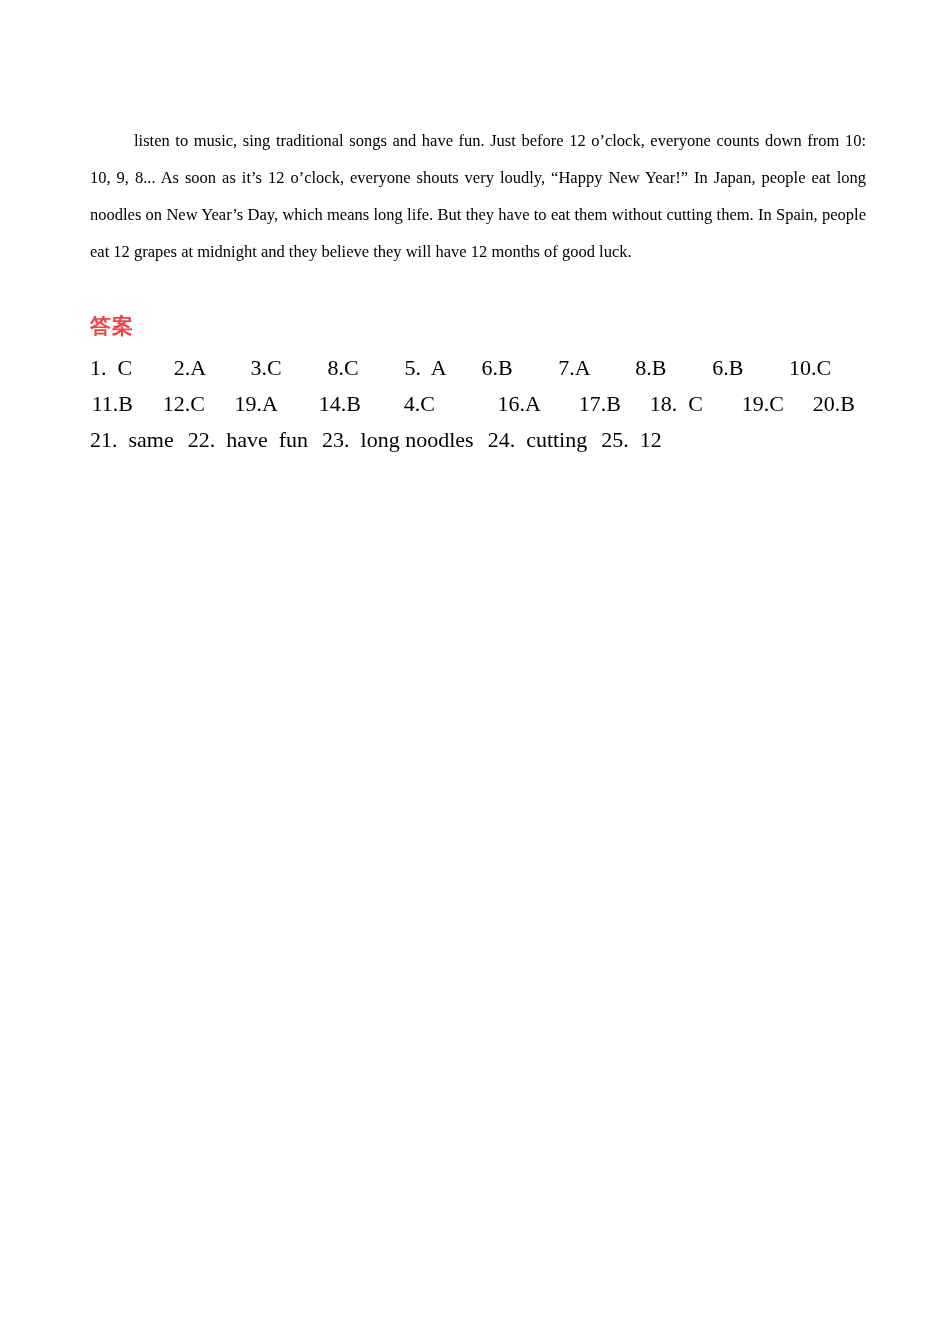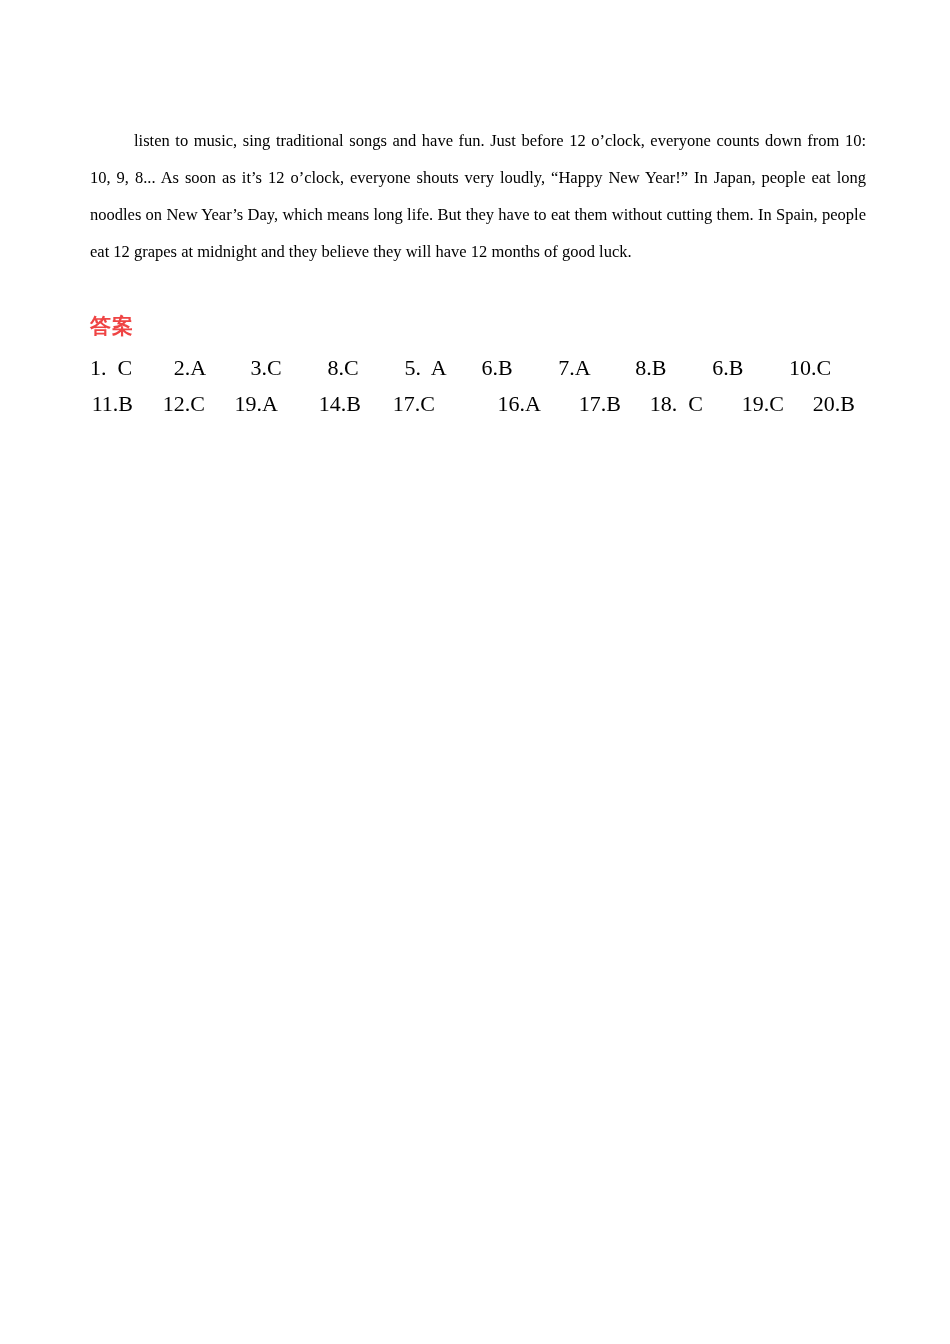--- a/index.html
+++ b/index.html
@@ -89,22 +89,29 @@
     <span class="cell">8.B</span>
     <span class="cell">6.B</span>
     <span class="cell">10.C</span>
   </div>
 
   <div class="ans-row row2">
     <span class="cell">11.B</span>
     <span class="cell">12.C</span>
     <span class="cell">19.A</span>
     <span class="cell">14.B</span>
-    <span class="cell">17.C</span>
+    <span class="cell">4.C</span>
     <span class="cell">16.A</span>
     <span class="cell">17.B</span>
     <span class="cell">18.  C</span>
     <span class="cell">19.C</span>
     <span class="cell">20.B</span>
   </div>
 
+  <div class="ans-row row3">
+    <span class="cell">21.  same</span>
+    <span class="cell">22.  have  fun</span>
+    <span class="cell">23.  long noodles</span>
+    <span class="cell">24.  cutting</span>
+    <span class="cell">25.  12</span>
+  </div>
 
 </div>
 
 </body></html>

